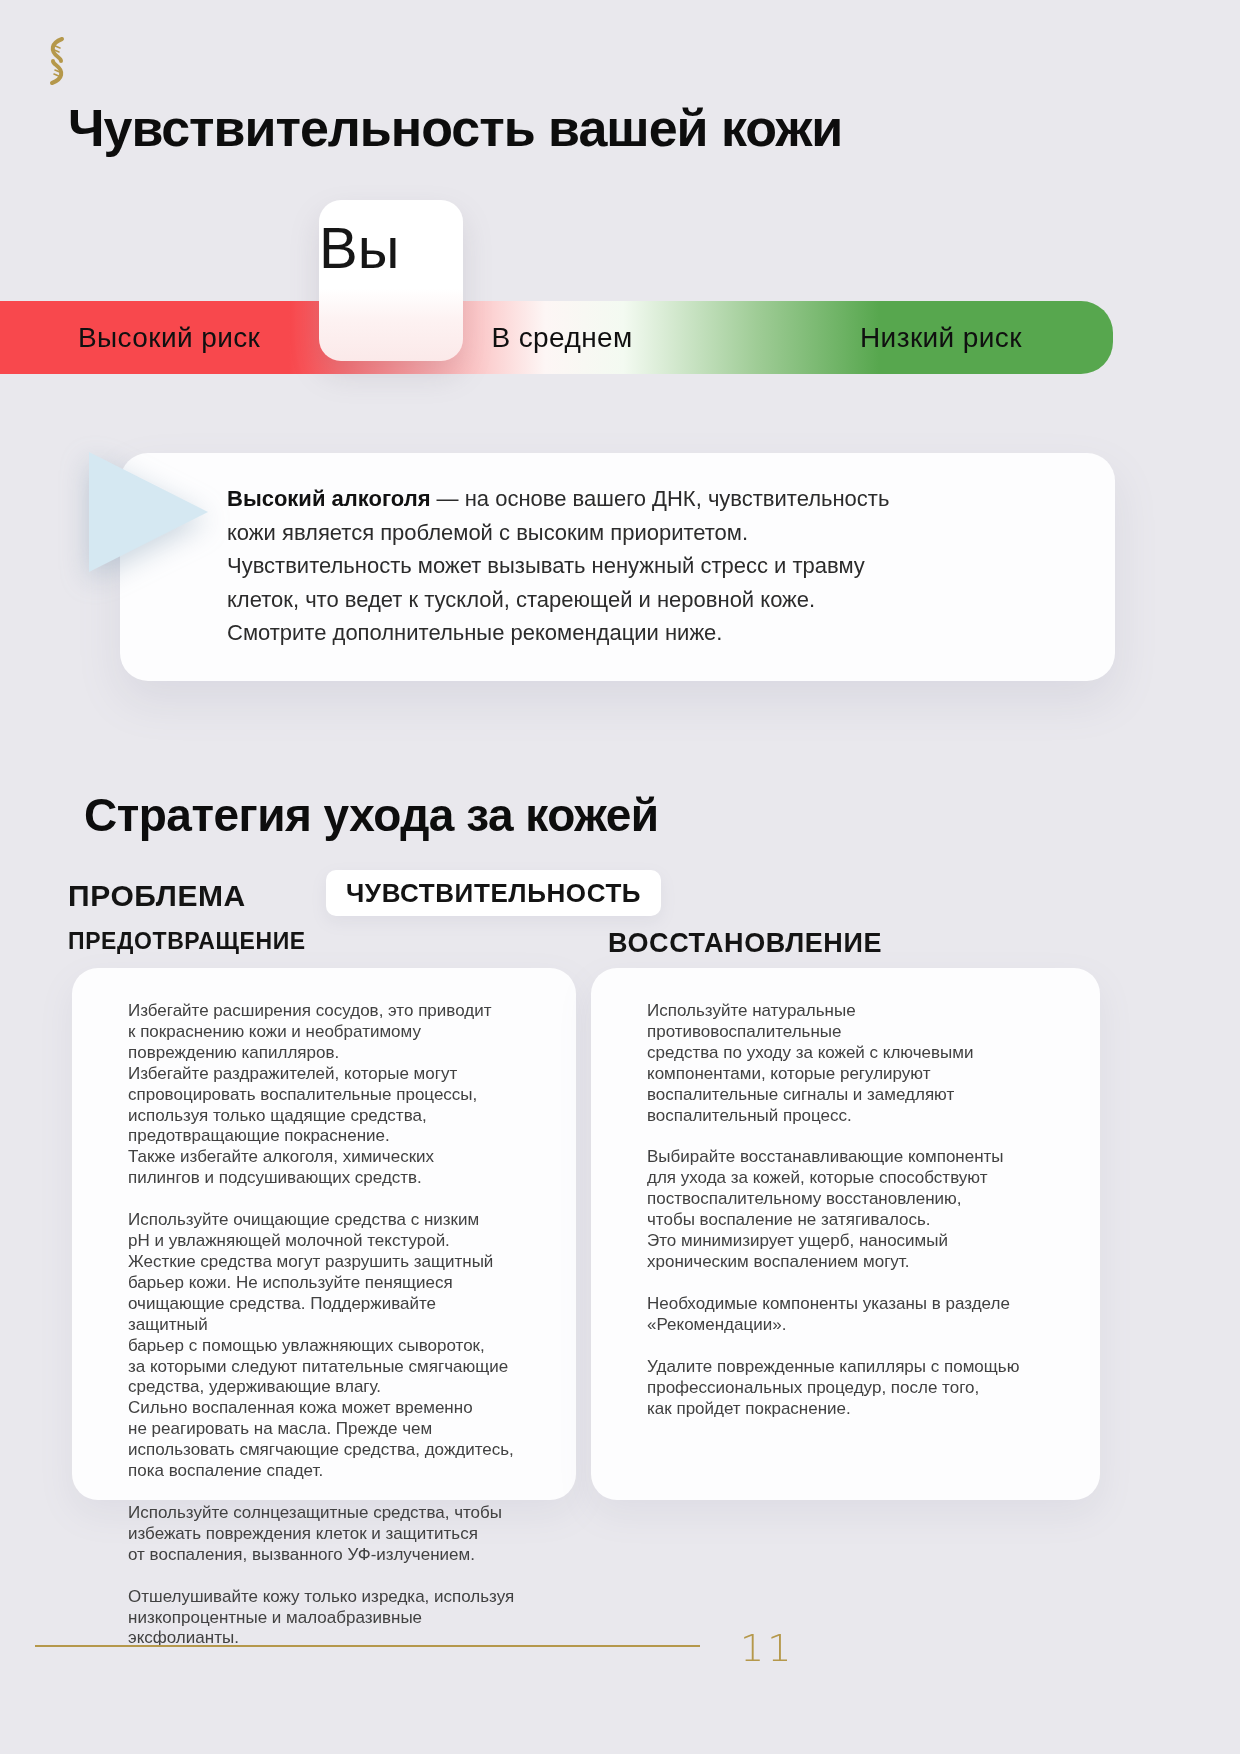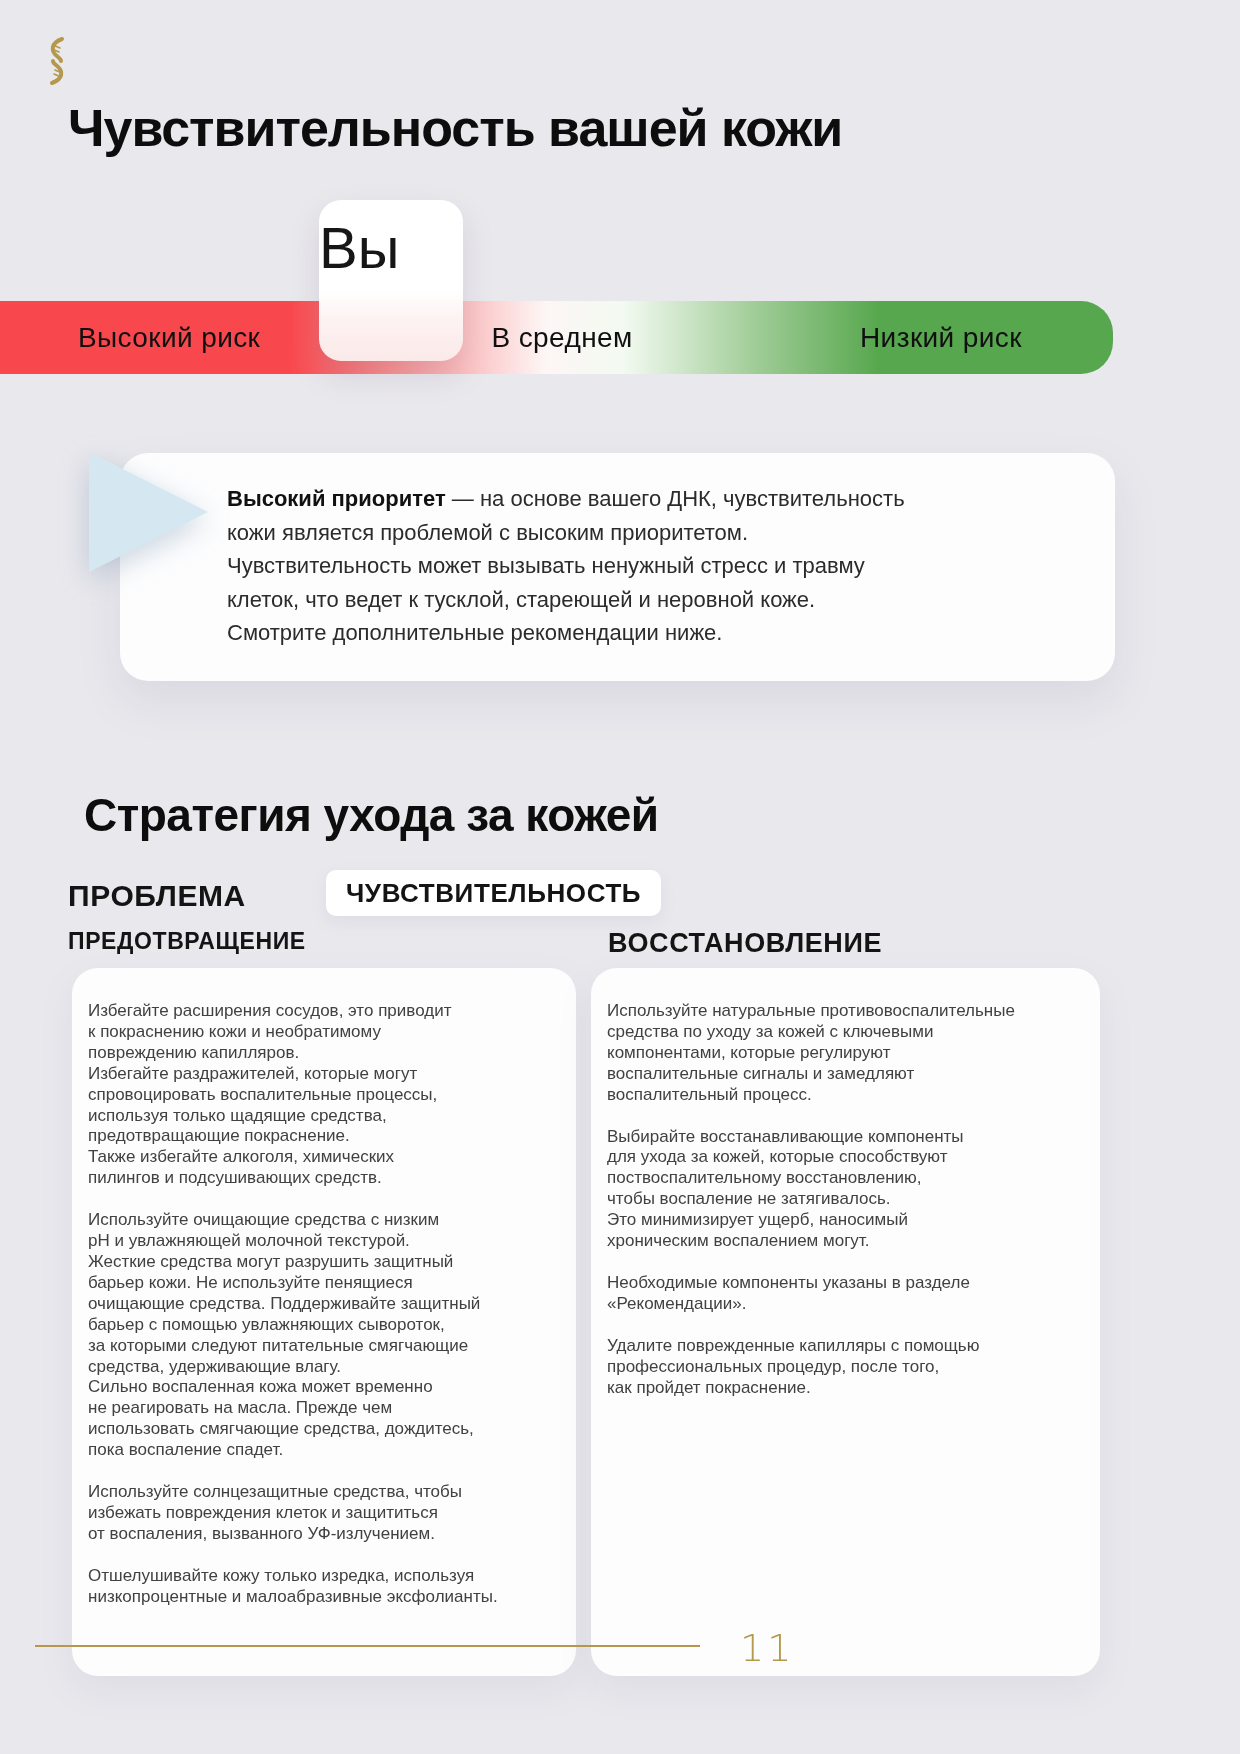--- a/index.html
+++ b/index.html
@@ -67,24 +67,24 @@
   .problem-chip {
     position: absolute; left: 326px; top: 870px; height: 46px;
     background: #ffffff; border-radius: 10px; padding: 0 20px;
     display: flex; align-items: center;
     font-size: 26px; font-weight: 800; letter-spacing: 0.6px; color: #141414;
     box-shadow: 0 6px 16px rgba(130,130,155,0.10);
   }
   .col-head-left  { left: 68px;  top: 928px; font-size: 23px; }
   .col-head-right { left: 608px; top: 928px; font-size: 27px; }
   .card {
-    position: absolute; top: 968px; height: 708px;
+    position: absolute; top: 968px; height: 532px;
     background: #fdfdfe; border-radius: 26px;
     box-shadow: 0 14px 34px rgba(130,130,155,0.10);
-    padding: 33px 16px;
+    padding: 33px 56px;
   }
   .card-left  { left: 72px;  width: 504px; }
   .card-right { left: 591px; width: 509px; }
   .card p {
     font-size: 17px; line-height: 20.9px; color: #414141;
     white-space: pre-line; margin-bottom: 21px;
   }
   
   .footer-line {
     position: absolute; left: 35px; top: 1645px; width: 665px; height: 2px;
@@ -122,21 +122,21 @@
     <span class="lbl lbl-low">Низкий риск</span>
   </div>
   <div class="you-marker">
     <span>Вы</span>
   </div>
 
   <svg class="callout-triangle" viewBox="0 0 119 120">
     <polygon points="0,0 119,60 0,120" fill="#d5e8f2"></polygon>
   </svg>
   <div class="callout-box">
-    <div class="callout-text"><b>Высокий приоритет</b><span> — на основе вашего ДНК, чувствительность
+    <div class="callout-text"><b>Высокий алкоголя</b><span> — на основе вашего ДНК, чувствительность
 кожи является проблемой с высоким приоритетом.
 Чувствительность может вызывать ненужный стресс и травму
 клеток, что ведет к тусклой, стареющей и неровной коже.
 Смотрите дополнительные рекомендации ниже.</span></div>
   </div>
 
   <div class="h2">Стратегия ухода за кожей</div>
 
   <div class="row-label problem-label">ПРОБЛЕМА</div>
   <div class="problem-chip">ЧУВСТВИТЕЛЬНОСТЬ</div>

